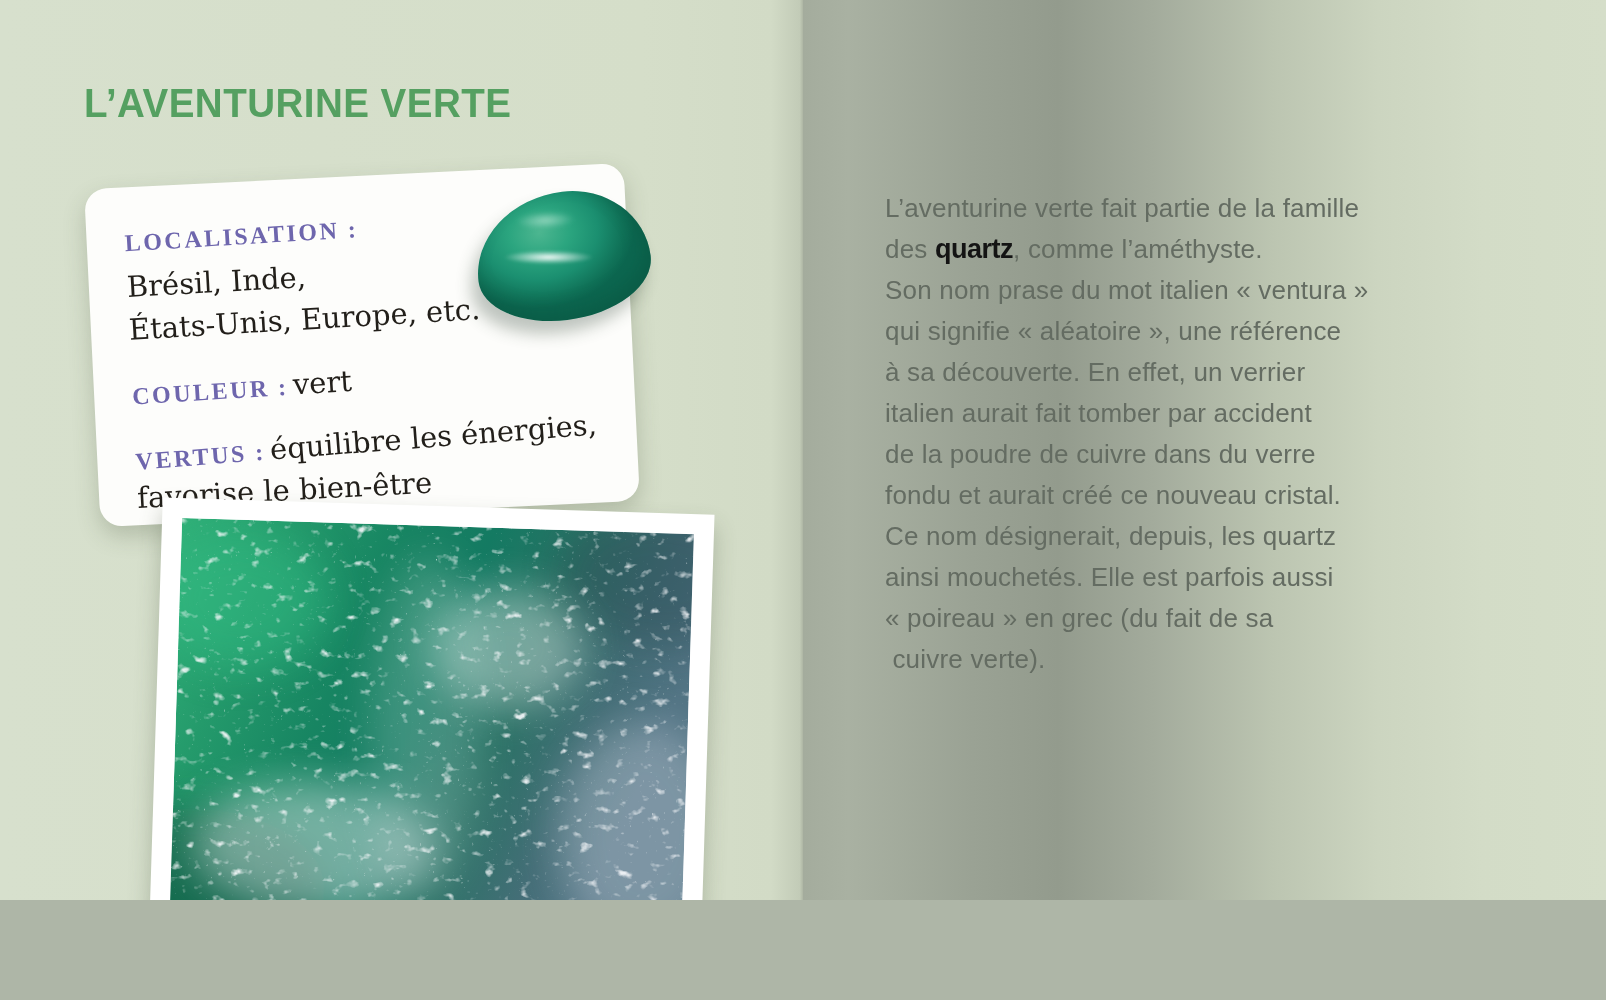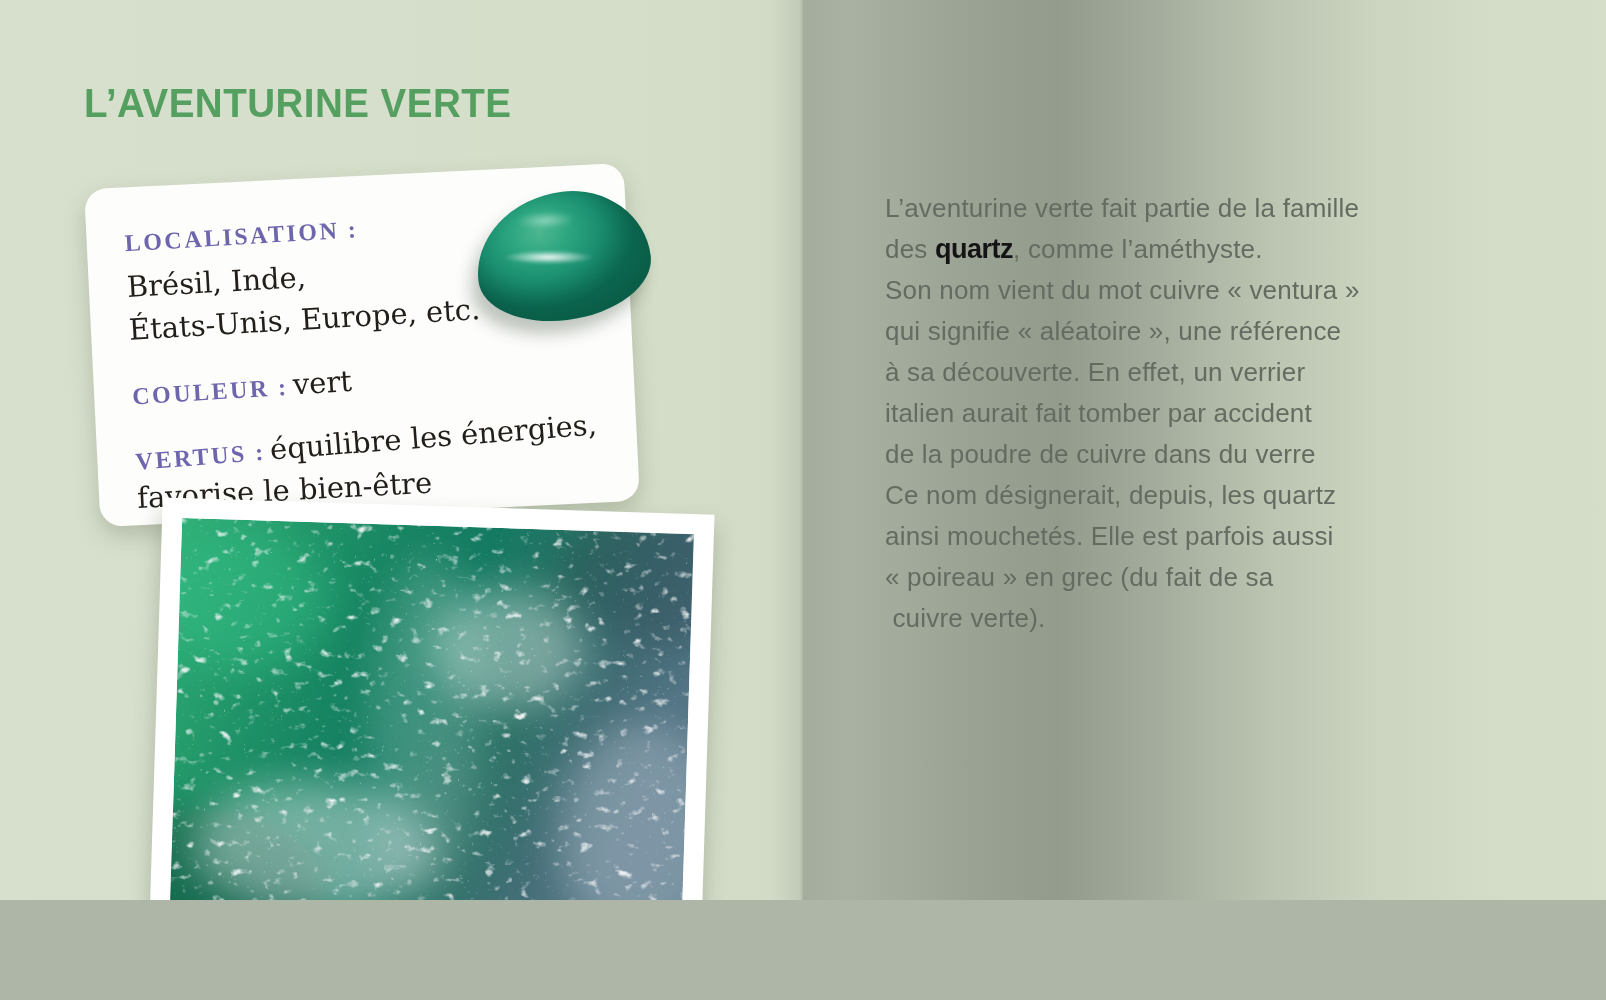--- a/index.html
+++ b/index.html
@@ -166,25 +166,26 @@
       </svg>
     </figure>
 
     <div class="page-num left">1</div>
   </section>
 
   <section class="page page-right">
     <div class="paragraph">
         <div class="para-line"><span>L’aventurine verte fait partie de la famille</span></div>
         <div class="para-line"><span>des </span><span class="bold">quartz</span><span>, comme l’améthyste.</span></div>
-        <div class="para-line"><span>Son nom vient du mot cuivre « ventura »</span></div>
+        <div class="para-line"><span>Son nom prase du mot italien « ventura »</span></div>
         <div class="para-line"><span>qui signifie « aléatoire », une référence</span></div>
         <div class="para-line"><span>à sa découverte. En effet, un verrier</span></div>
         <div class="para-line"><span>italien aurait fait tomber par accident</span></div>
         <div class="para-line"><span>de la poudre de cuivre dans du verre</span></div>
+        <div class="para-line"><span>fondu et aurait créé ce nouveau cristal.</span></div>
         <div class="para-line"><span>Ce nom désignerait, depuis, les quartz</span></div>
         <div class="para-line"><span>ainsi mouchetés. Elle est parfois aussi</span></div>
         <div class="para-line"><span>« poireau » en grec (du fait de sa</span></div>
         <div class="para-line"><span> cuivre verte).</span></div>
       </div>
     <div class="page-num right">17</div>
   </section>
 
 </div>
 

